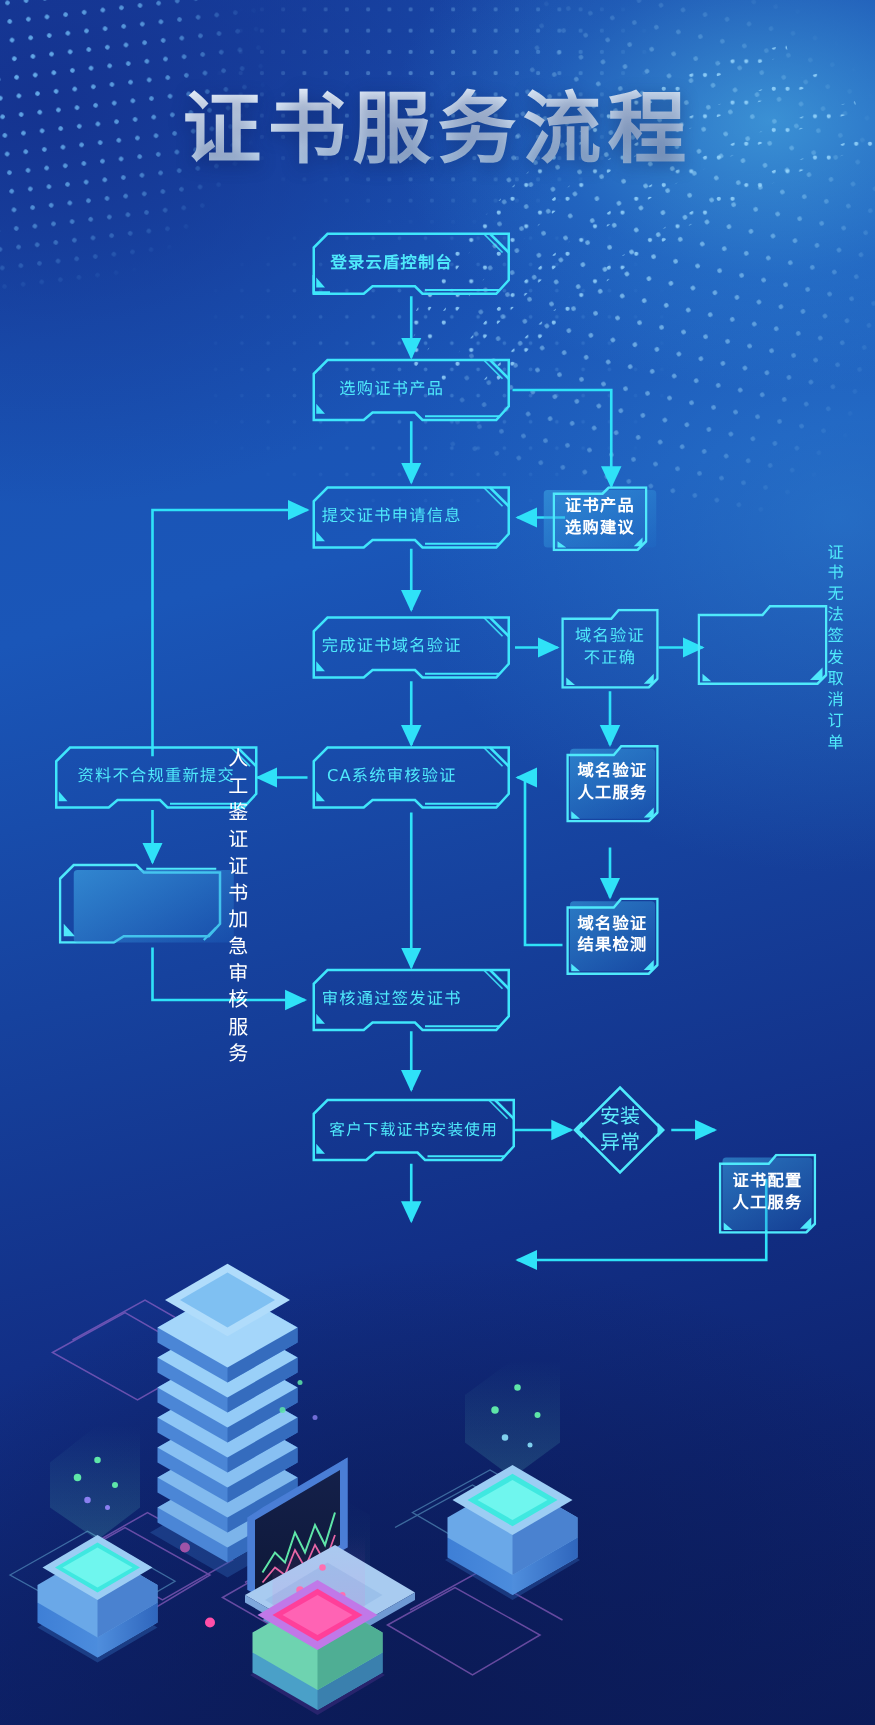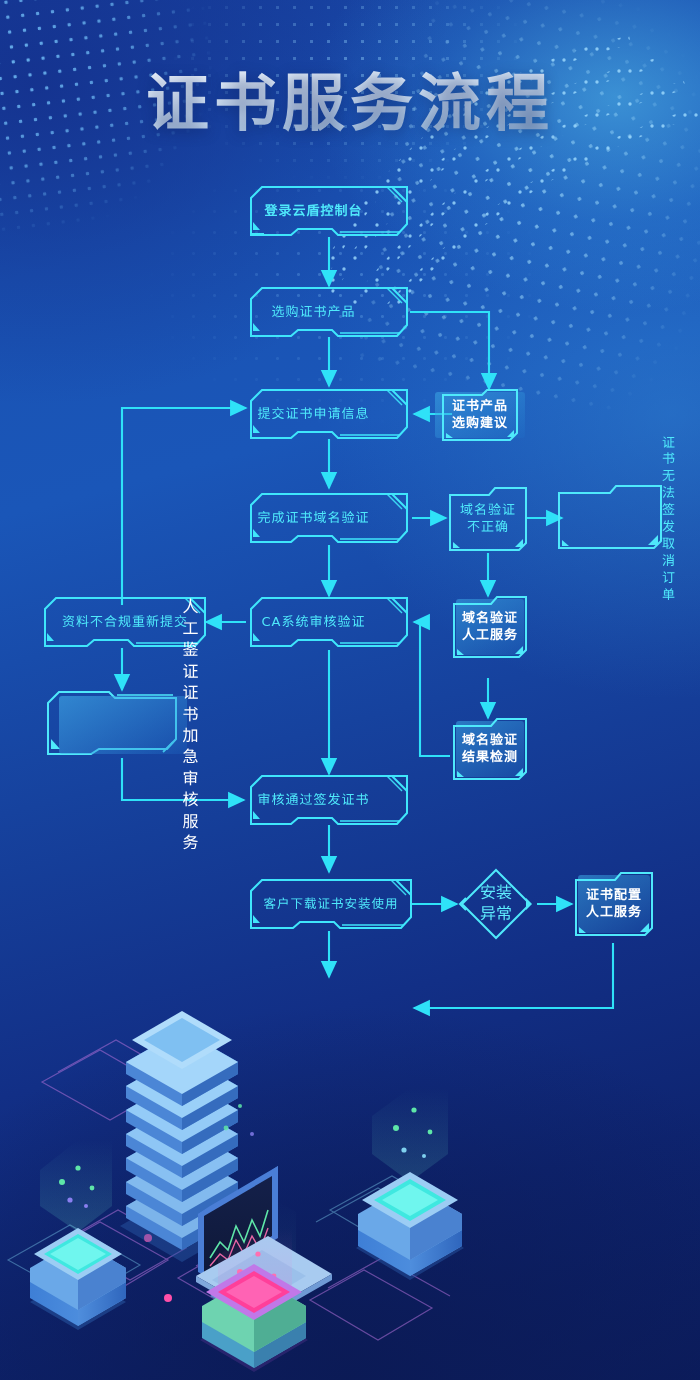--- a/index.html
+++ b/index.html
@@ -370,21 +370,21 @@
       <path d="M38,4 L72,38 L38,72 L4,38 Z" fill="none" stroke="#4fe9fb" stroke-width="2"></path>
       <path d="M8,32 L2,38 L8,44" fill="none" stroke="#4fe9fb" stroke-width="2"></path>
       <path d="M68,32 L74,38 L68,44 Z" fill="#4fe9fb"></path>
     </svg>
     <div class="dlabel">
       <span>安装</span>
       <span>异常</span>
     </div>
   </div>
 
-  <div class="node side filled" style="left:575px;top:872px;width:78px;height:64px;">
+  <div class="node side filled" style="left:575px;top:923px;width:78px;height:64px;">
     <div class="glowfill"></div>
     <div class="frame">
       <svg width="78" height="64" viewBox="0 0 78 64">
         <path d="M1,8 L40,8 L46,1 L77,1 L77,56 L70,63 L1,63 Z" fill="none" stroke="#4fe9fb" stroke-width="2"></path>
         <path d="M4,55 L4,61 L11,61 Z" fill="#4fe9fb"></path>
         <path d="M74,60 L65,60 L74,51 Z" fill="#4fe9fb"></path>
       </svg>
     </div>
     <span>
       <span>证书配置</span>

